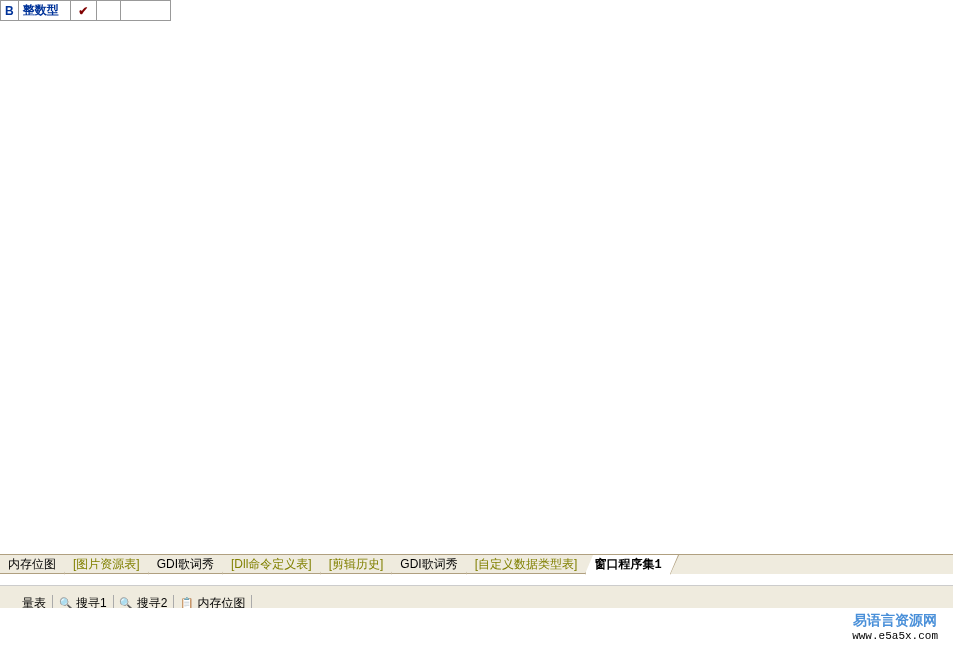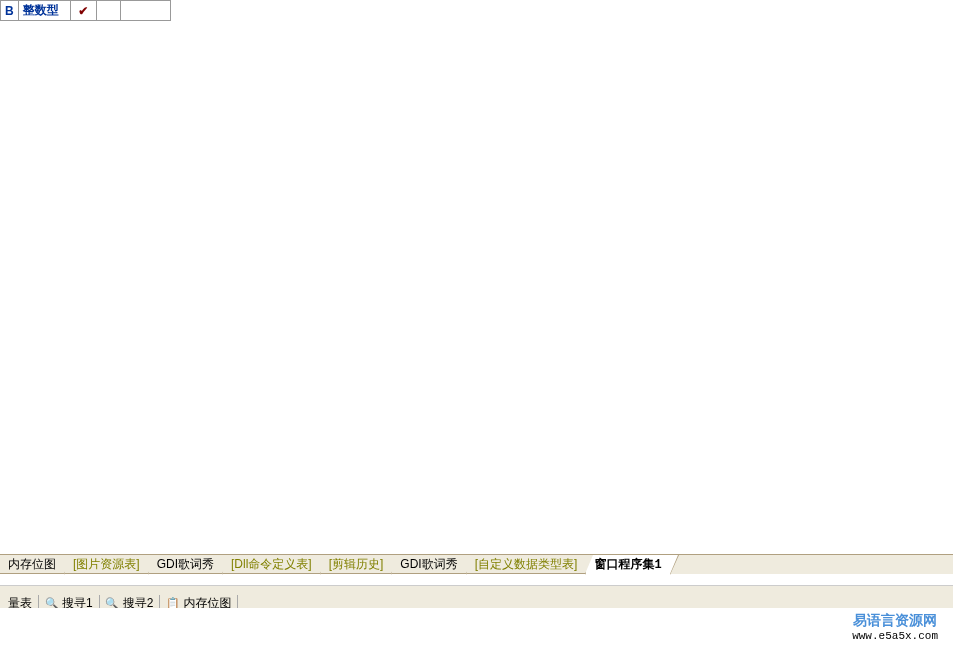--- a/index.html
+++ b/index.html
@@ -102,21 +102,21 @@
       position: absolute;
       left: 0;
       top: 585px;
       width: 953px;
       height: 36px;
       background: #efebde;
       border-top: 1px solid #ccc;
       border-bottom: 1px solid #c0b8a0;
       display: flex;
       align-items: center;
-      padding: 0 2px;
+      padding: 0 16px;
     }
     .toolbar-item {
       padding: 2px 6px;
       cursor: pointer;
       display: flex;
       align-items: center;
       gap: 3px;
       font-size: 12px;
       border-right: 1px solid #aaa;
       height: 16px;

